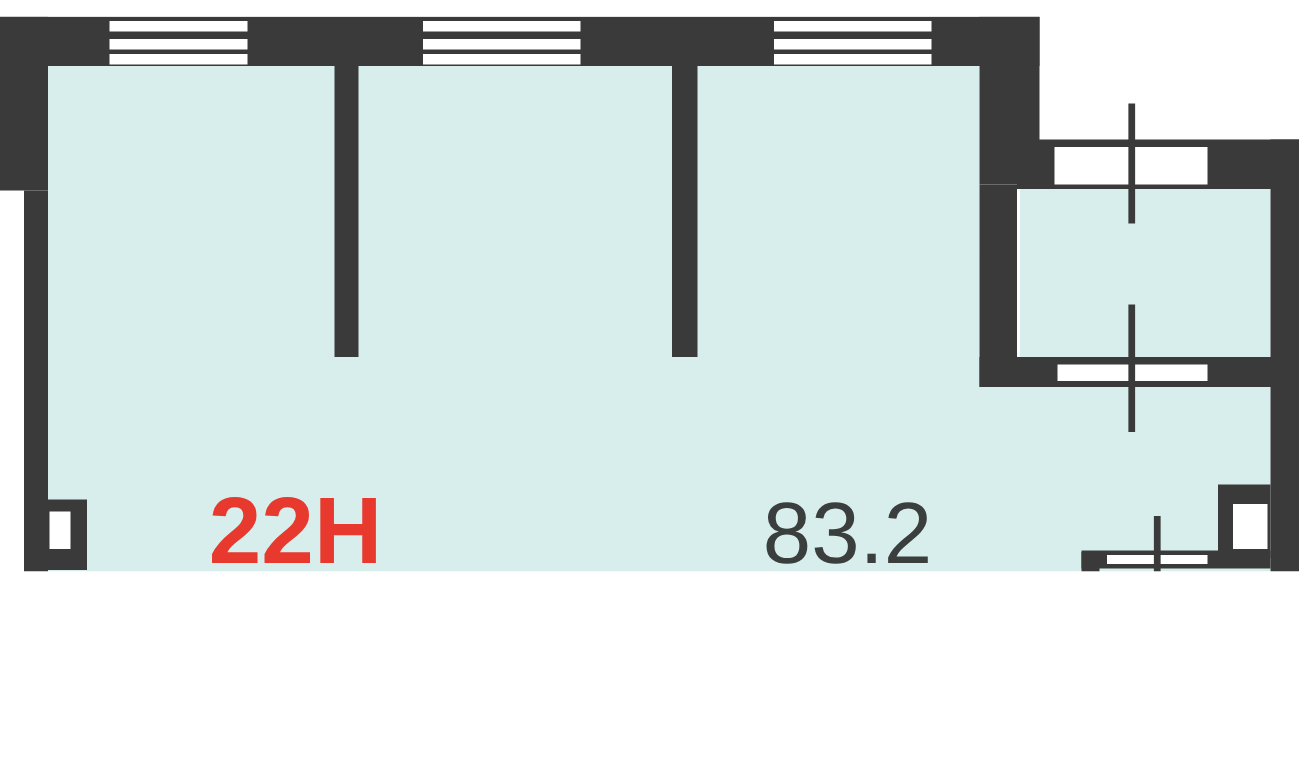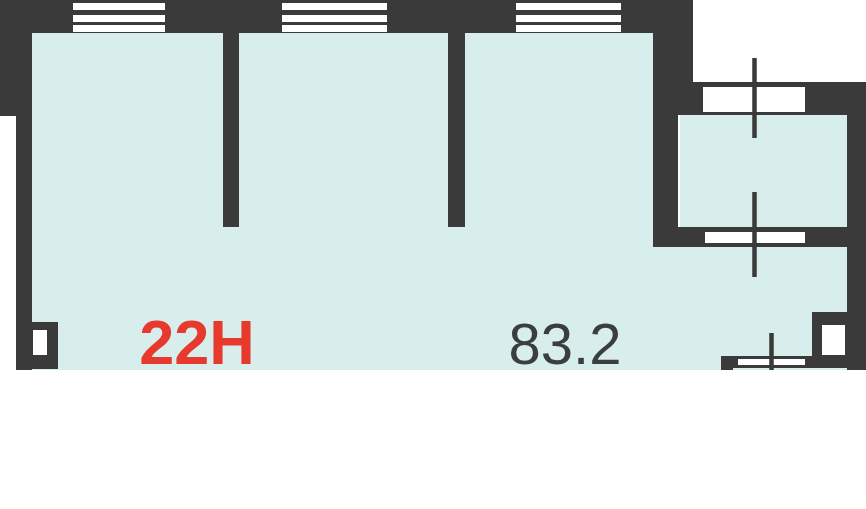--- a/index.html
+++ b/index.html
@@ -14,20 +14,21 @@
     padding: 0;
     background: var(--bg);
     font-family: "Liberation Sans", sans-serif;
   }
   .plan-wrap {
     position: relative;
     width: 866px;
     height: 370px;
     background: var(--bg);
     overflow: hidden;
+    margin-top: 11px;
   }
   .plan-svg { display: block; width: 866px; height: 509px; }
   .interior { fill: var(--interior); }
   .wall { fill: var(--wall); }
   .opening { fill: var(--bg); }
   .symbol { stroke: var(--wall); stroke-width: 4.5; fill: none; }
   .unit-label {
     fill: var(--accent);
     font-family: "Liberation Sans", sans-serif;
     font-weight: bold;

